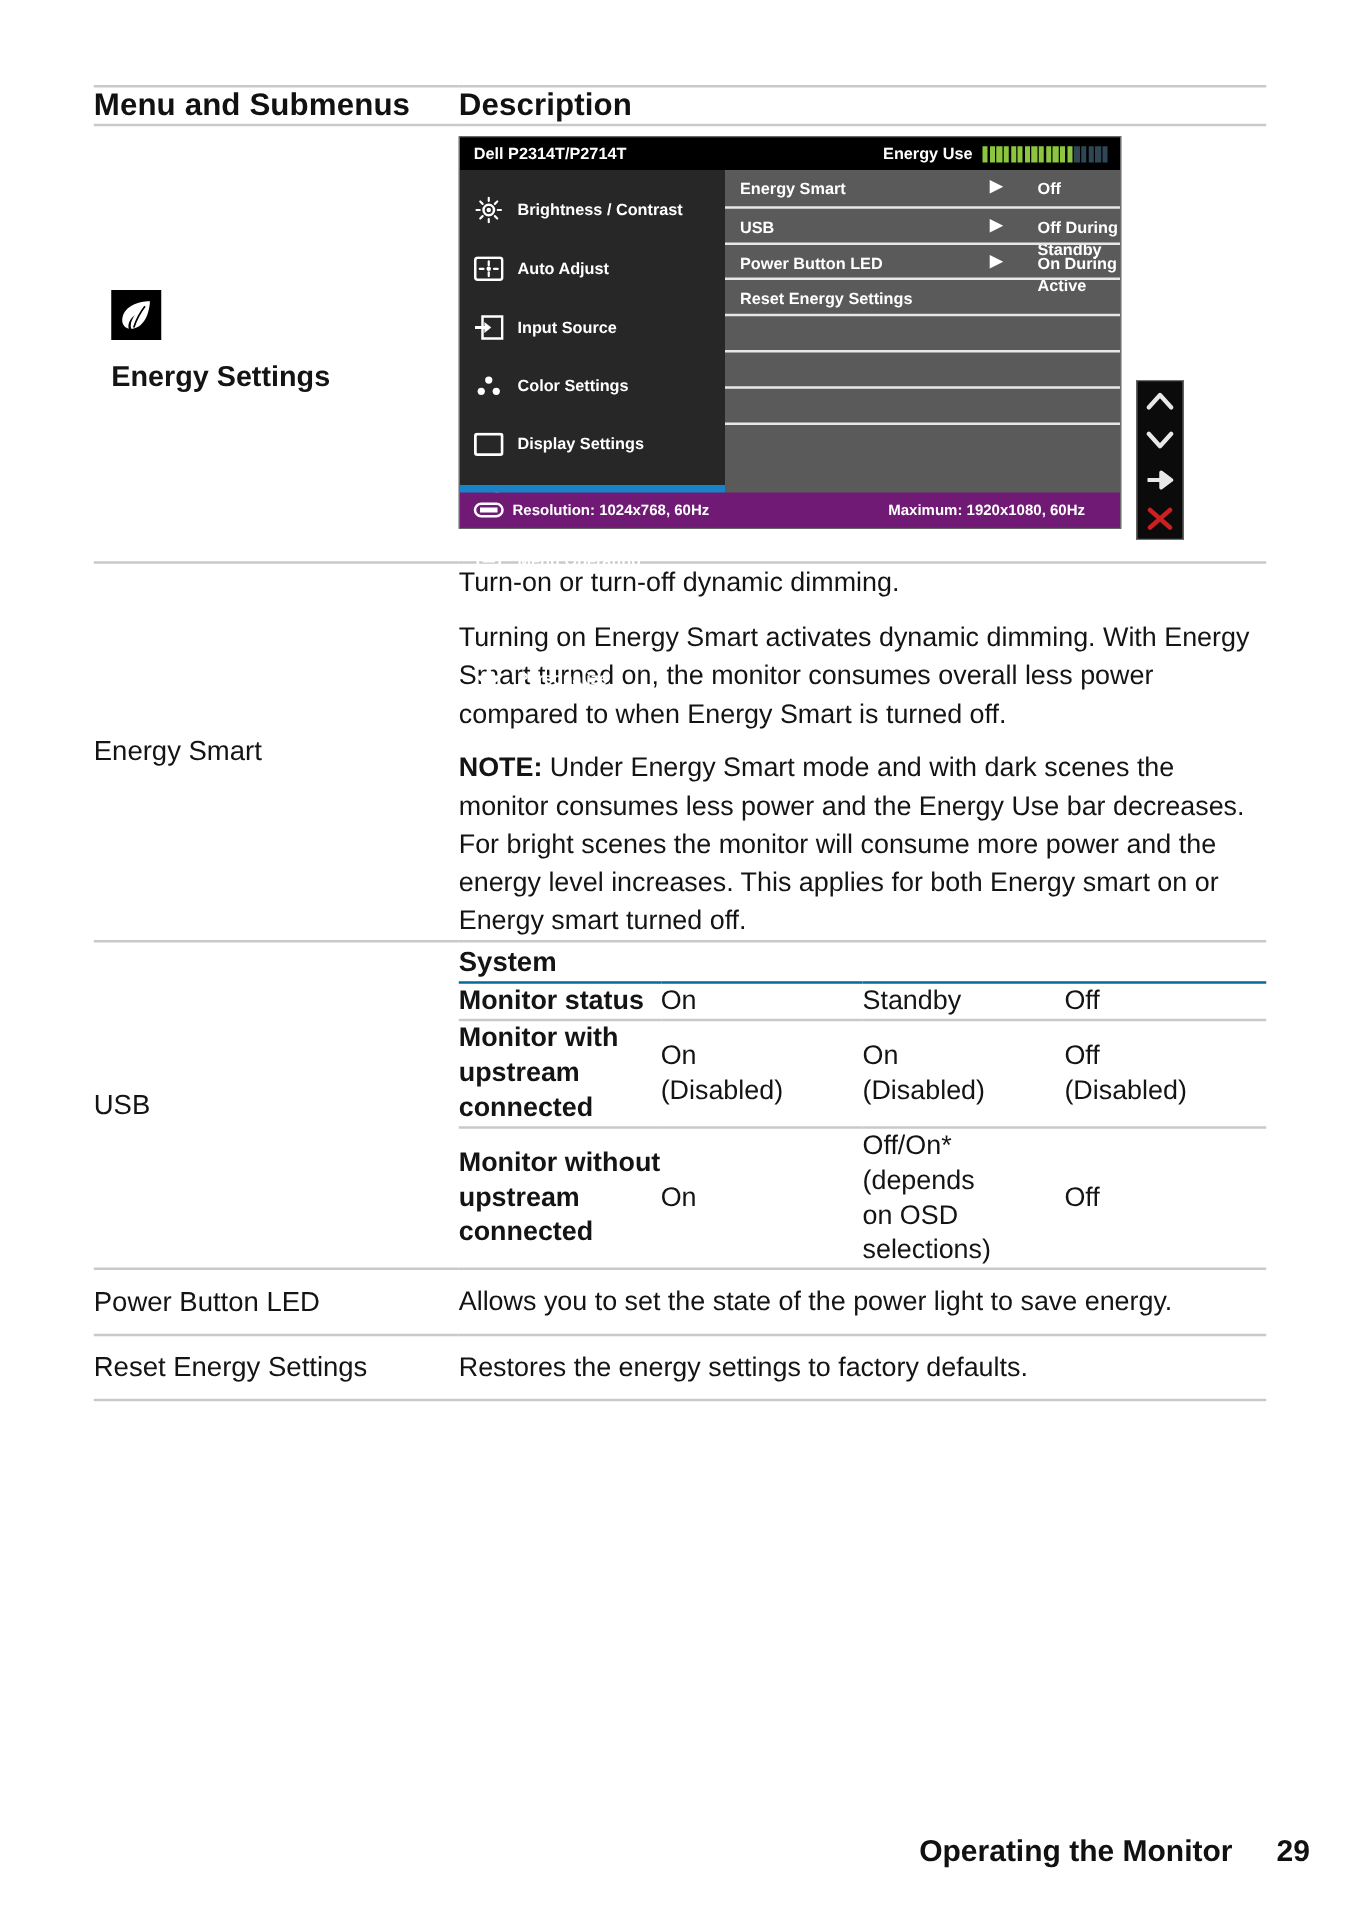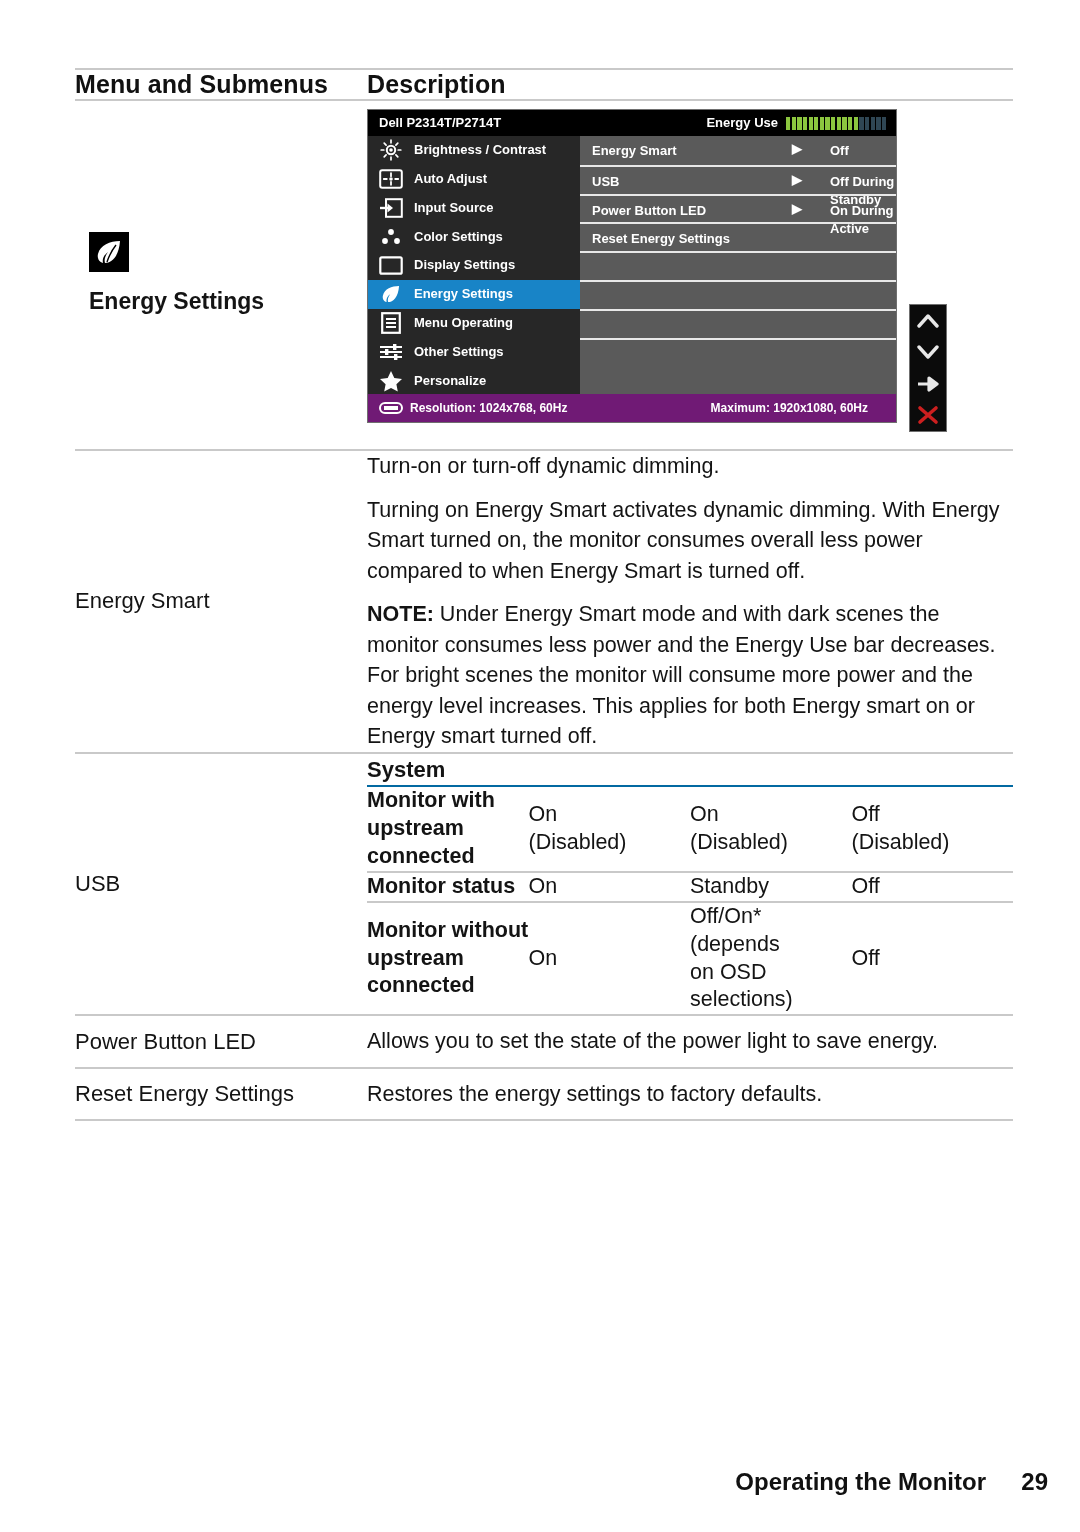--- a/index.html
+++ b/index.html
@@ -145,20 +145,21 @@
   .osd-item {
     position: relative;
     height: 28.8px;
     display: flex;
     align-items: center;
     color: #ffffff;
     font-size: 13px;
     font-weight: bold;
     padding-left: 10px;
     box-sizing: border-box;
+    margin-top: 18px;
   }
   .osd-item .ic {
     width: 26px; height: 22px;
     margin-right: 10px;
     display: flex;
     align-items: center;
     justify-content: center;
     flex: 0 0 auto;
   }
   .osd-item.sel { background: #1884c7; }
@@ -507,30 +508,30 @@
 
       <tr class="rule-bot">
         <td class="menu-cell">USB</td>
         <td class="desc-cell">
           <table class="usb-table">
             <tbody>
               <tr>
                 <td colspan="4" class="usb-sys">System</td>
               </tr>
             <tr class="usb-line">
+                  <td class="usb-rowlabel"><span>Monitor status</span></td>
+                  <td class="usb-val"><span>On</span></td>
+                  <td class="usb-val"><span>Standby</span></td>
+                  <td class="usb-val"><span>Off</span></td>
+                </tr>
+                <tr class="usb-line">
                   <td class="usb-rowlabel"><span>Monitor with</span><br><span>upstream</span><br><span>connected</span></td>
                   <td class="usb-val"><span>On</span><br><span>(Disabled)</span></td>
                   <td class="usb-val"><span>On</span><br><span>(Disabled)</span></td>
                   <td class="usb-val"><span>Off</span><br><span>(Disabled)</span></td>
-                </tr>
-                <tr class="usb-line">
-                  <td class="usb-rowlabel"><span>Monitor status</span></td>
-                  <td class="usb-val"><span>On</span></td>
-                  <td class="usb-val"><span>Standby</span></td>
-                  <td class="usb-val"><span>Off</span></td>
                 </tr>
                 <tr class="">
                   <td class="usb-rowlabel"><span>Monitor without</span><br><span>upstream</span><br><span>connected</span></td>
                   <td class="usb-val"><span>On</span></td>
                   <td class="usb-val"><span>Off/On*</span><br><span>(depends</span><br><span>on OSD</span><br><span>selections)</span></td>
                   <td class="usb-val"><span>Off</span></td>
                 </tr>
               </tbody>
           </table>
         </td>

